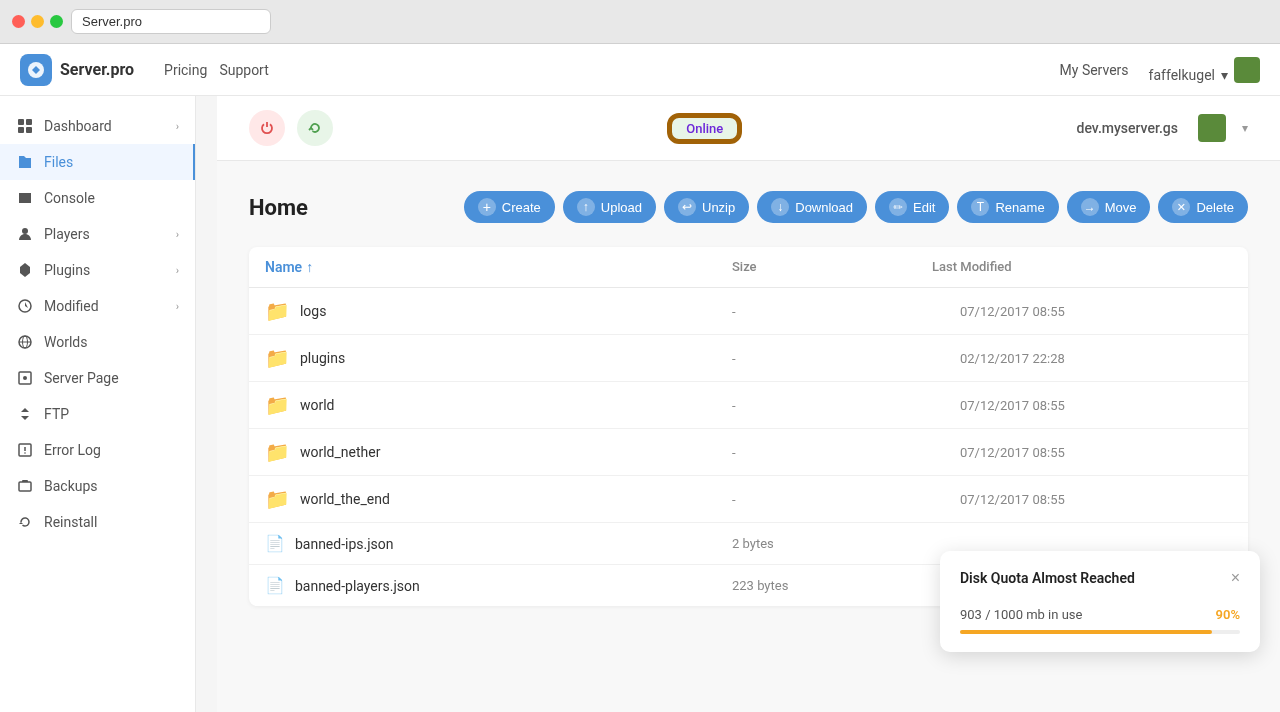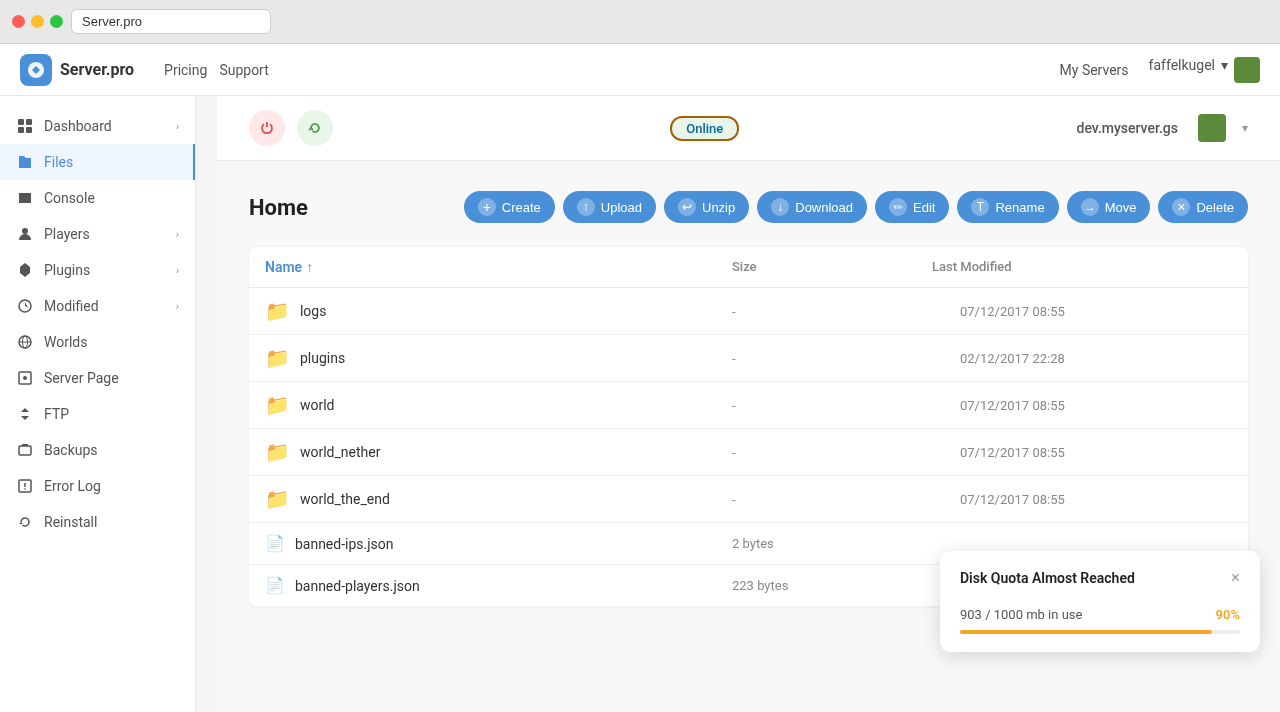--- a/index.html
+++ b/index.html
@@ -16,42 +16,42 @@
 
     
     .navbar { height: 52px; background: white; border-bottom: 1px solid #e8e8e8; display: flex; align-items: center; padding: 0 20px; }
     .logo { display: flex; align-items: center; gap: 8px; margin-right: 30px; }
     .logo-icon { width: 32px; height: 32px; background: #4a90d9; border-radius: 8px; display: flex; align-items: center; justify-content: center; color: white; font-weight: bold; font-size: 14px; }
     .logo-text { font-weight: 700; font-size: 16px; color: #333; }
     .nav-links { display: flex; gap: 12px; flex: 1; }
     .nav-link { color: #555; text-decoration: none; font-size: 14px; cursor: pointer; }
     .nav-right { display: flex; align-items: center; gap: 20px; }
     .nav-right-link { color: #555; font-size: 14px; cursor: pointer; }
-    .user-menu { display: flex; align-items: flex-start; gap: 6px; cursor: pointer; color: #555; font-size: 14px; }
+    .user-menu { display: flex; align-items: flex-end; gap: 6px; cursor: pointer; color: #555; font-size: 14px; }
     .user-avatar { width: 26px; height: 26px; border-radius: 4px; background: #5a8a3a; }
 
     
     .layout { display: flex; height: calc(100vh - 96px); gap: 21px; }
 
     
     .sidebar { width: 196px; background: white; border-right: 1px solid #e8e8e8; padding: 12px 0; overflow-y: auto; flex-shrink: 0; }
     .sidebar-item { display: flex; align-items: center; padding: 9px 16px; cursor: pointer; color: #555; font-size: 14px; gap: 10px; position: relative; }
     .sidebar-item.active { color: #4a90d9; background: #f0f6ff; border-right: 2px solid #4a90d9; }
     .sidebar-icon { width: 18px; height: 18px; display: flex; align-items: center; justify-content: center; color: inherit; flex-shrink: 0; }
     .sidebar-chevron { margin-left: auto; font-size: 11px; color: #999; }
 
     
     .main { flex: 1; background: #f8f8f8; overflow-y: auto; }
 
     
     .status-bar { background: white; padding: 14px 32px; display: flex; align-items: center; gap: 12px; border-bottom: 1px solid #e8e8e8; }
     .status-btn { width: 36px; height: 36px; border-radius: 50%; border: none; cursor: pointer; display: flex; align-items: center; justify-content: center; font-size: 16px; }
     .btn-power { background: #ffe8e8; color: #e05050; }
     .btn-restart { background: #e8f5e8; color: #50a050; }
-    .status-badge { background: #e8f5e8; color: #0369a1; border: 2px solid #a16207; border-radius: 12px; padding: 3px 14px; font-size: 13px; font-weight: 500; }
+    .status-badge { background: #e8f5e8; color: #6d28d9; border: 5px solid #a16207; border-radius: 12px; padding: 3px 14px; font-size: 13px; font-weight: 500; }
     .status-spacer { flex: 1; }
     .server-address { font-size: 14px; color: #555; font-weight: 500; }
 
     
     .file-manager { padding: 30px 32px; }
     .fm-header { display: flex; align-items: center; margin-bottom: 24px; gap: 16px; }
     .fm-title { font-size: 22px; font-weight: 700; color: #222; }
     .fm-actions { display: flex; gap: 8px; margin-left: auto; }
     .fm-action-btn { display: flex; align-items: center; gap: 6px; padding: 7px 14px; border: none; border-radius: 20px; cursor: pointer; font-size: 13px; font-weight: 500; color: white; }
     .btn-create { background: #4a90d9; }
@@ -205,35 +205,35 @@
       <span class="sidebar-icon">
         <svg width="16" height="16" viewBox="0 0 16 16" fill="currentColor">
             <path d="M8 2v12M4 6l4-4 4 4M4 10l4 4 4-4"></path>
           </svg>
       </span>
       <span>FTP</span>
     </div>
     <div class="sidebar-item">
       <span class="sidebar-icon">
         <svg width="16" height="16" viewBox="0 0 16 16" fill="currentColor">
-            <rect x="2" y="4" width="12" height="9" rx="1" fill="none" stroke="currentColor" stroke-width="1.5"></rect>
-            <path d="M5 4V3a1 1 0 0 1 1-1h4a1 1 0 0 1 1 1v1"></path>
-          </svg>
-      </span>
-      <span>Backups</span>
-    </div>
-    <div class="sidebar-item">
-      <span class="sidebar-icon">
-        <svg width="16" height="16" viewBox="0 0 16 16" fill="currentColor">
             <rect x="2" y="2" width="12" height="12" rx="1" fill="none" stroke="currentColor" stroke-width="1.5"></rect>
             <line x1="8" y1="5" x2="8" y2="9" stroke="currentColor" stroke-width="1.5"></line>
             <circle cx="8" cy="11" r="0.8" fill="currentColor"></circle>
           </svg>
       </span>
       <span>Error Log</span>
+    </div>
+    <div class="sidebar-item">
+      <span class="sidebar-icon">
+        <svg width="16" height="16" viewBox="0 0 16 16" fill="currentColor">
+            <rect x="2" y="4" width="12" height="9" rx="1" fill="none" stroke="currentColor" stroke-width="1.5"></rect>
+            <path d="M5 4V3a1 1 0 0 1 1-1h4a1 1 0 0 1 1 1v1"></path>
+          </svg>
+      </span>
+      <span>Backups</span>
     </div>
     <div class="sidebar-item">
       <span class="sidebar-icon">
         <svg width="16" height="16" viewBox="0 0 16 16" fill="currentColor">
             <path d="M4 8a4 4 0 1 1 1.5 3.1" fill="none" stroke="currentColor" stroke-width="1.5"></path>
             <path d="M2 10l2-2 2 2"></path>
           </svg>
       </span>
       <span>Reinstall</span>
     </div>

